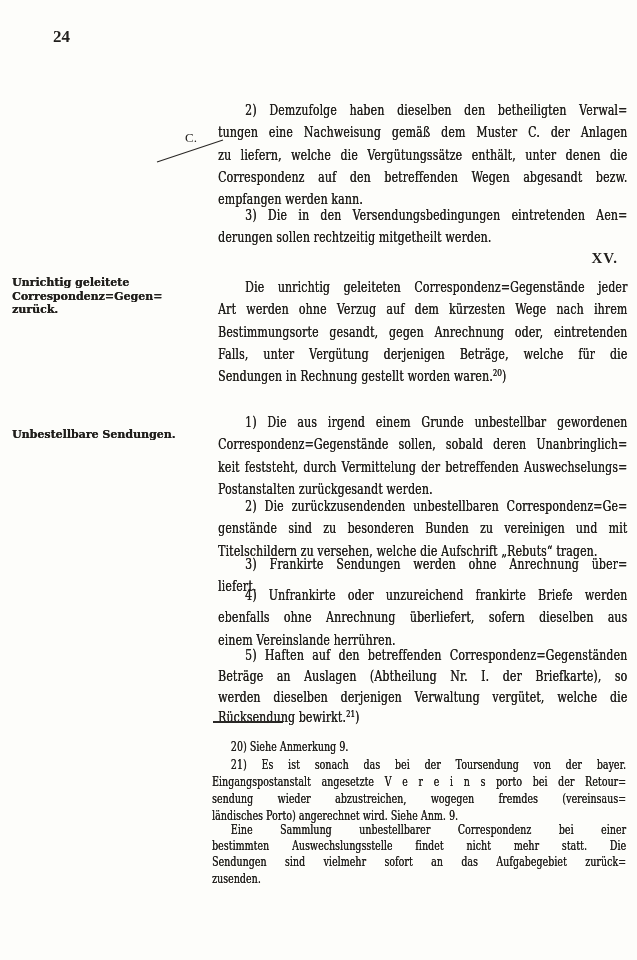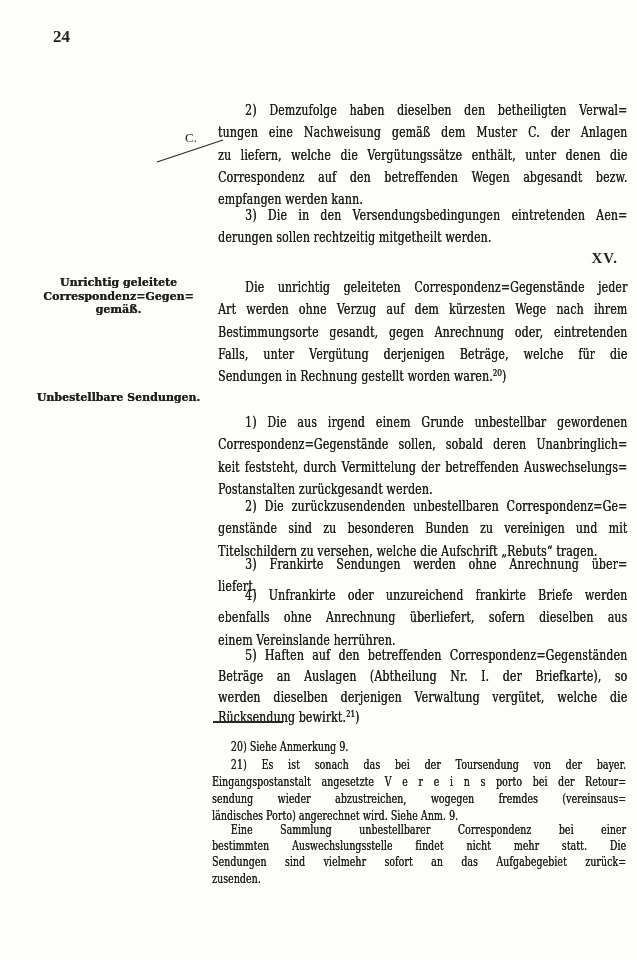--- a/index.html
+++ b/index.html
@@ -37,21 +37,20 @@
 
   .sec-heading {
     position:absolute; left:218px; width:400px;
     text-align:right;
     font-family:"Liberation Serif", serif;
     font-weight:bold; font-size:15px; letter-spacing:1px;
   }
 
   .mnote {
     position:absolute; left:12px; width:213px;
-    text-align:center;
     font-size:11px; font-weight:bold;
     line-height:13.5px;
     text-shadow:0.2px 0 0 currentColor;
   }
 
   .fig-label {
     position:absolute; left:185px; top:130px;
     font-family:"Liberation Serif", serif;
     font-size:13px;
   }
@@ -95,31 +94,31 @@
     <div class="bl end">empfangen werden kann.</div>
   </div>
   <div class="p-block" style="top:204px">
     <div class="bl ind">3) Die in den Versendungsbedingungen eintretenden Aen=</div>
     <div class="bl end">derungen sollen rechtzeitig mitgetheilt werden.</div>
   </div>
 
   <div class="sec-heading" style="top:250px">XV.</div>
   <div class="mnote" style="top:276px">
     <div>Unrichtig geleitete Correspondenz=Gegen=</div>
-    <div>gemäß.</div>
+    <div>zurück.</div>
   </div>
   <div class="p-block" style="top:276px">
     <div class="bl ind">Die unrichtig geleiteten Correspondenz=Gegenstände jeder</div>
     <div class="bl">Art werden ohne Verzug auf dem kürzesten Wege nach ihrem</div>
     <div class="bl">Bestimmungsorte gesandt, gegen Anrechnung oder, eintretenden</div>
     <div class="bl">Falls, unter Vergütung derjenigen Beträge, welche für die</div>
     <div class="bl end">Sendungen in Rechnung gestellt worden waren.²⁰)</div>
   </div>
 
-  <div class="mnote" style="top:391px">
+  <div class="mnote" style="top:428px">
     <div>Unbestellbare Sendungen.</div>
   </div>
 
   <div class="p-block" style="top:411px">
     <div class="bl ind">1) Die aus irgend einem Grunde unbestellbar gewordenen</div>
     <div class="bl">Correspondenz=Gegenstände sollen, sobald deren Unanbringlich=</div>
     <div class="bl">keit feststeht, durch Vermittelung der betreffenden Auswechselungs=</div>
     <div class="bl end">Postanstalten zurückgesandt werden.</div>
   </div>
 

